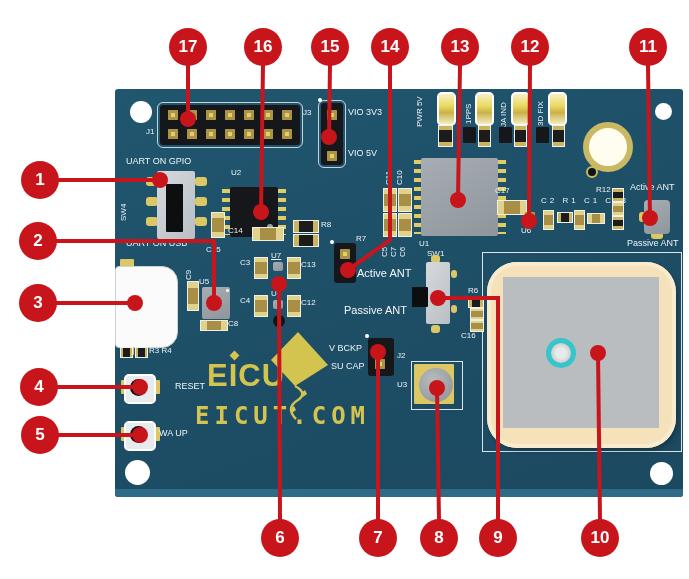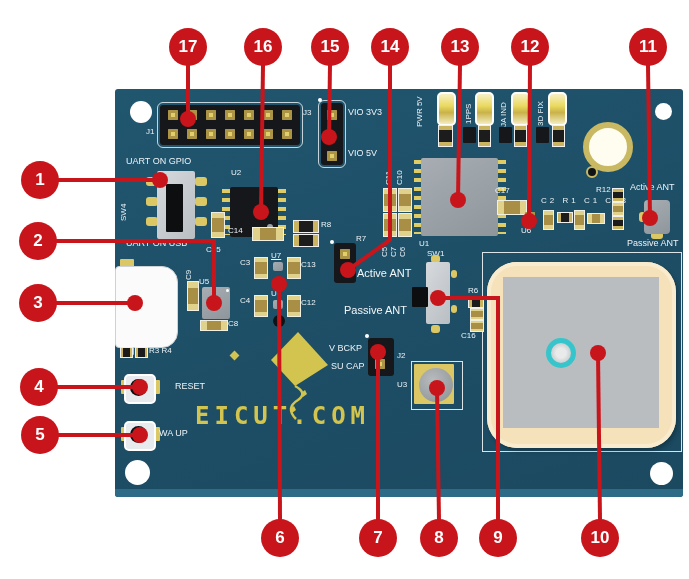--- a/index.html
+++ b/index.html
@@ -269,20 +269,21 @@
     <div class="pin1" style="left:250px;top:245px;"></div>
     <div class="hdr" style="left:253px;top:249px;width:26px;height:38px;outline:none;"></div>
     <div class="jpin" style="left:260px;top:270px;"></div>
     <div class="lbl" style="left:282px;top:263px;">J2</div>
 
     <div style="position:absolute;left:296px;top:272px;width:50px;height:47px;border:1px solid rgba(255,255,255,.85);"></div>
     <div class="tab" style="left:299px;top:275px;width:40px;height:40px;"></div>
     <div style="position:absolute;left:304px;top:279px;width:34px;height:34px;border-radius:50%;background:radial-gradient(circle at 40% 35%,#b7bbbe,#8b9093);"></div>
     <div class="lbl" style="left:282px;top:292px;">U3</div>
 
+    <div class="logo-txt">EICU</div>
     <div class="logo-idot"></div>
     <svg class="abs" style="left:147px;top:240px;" width="70" height="92" viewBox="0 0 70 92">
       <path d="M36 3 L66 36 L33 57 L9 31 Z" fill="#d2c44e"></path>
       <path d="M33 57 Q46 64 36 71 Q23 79 34 90" fill="none" stroke="#d2c44e" stroke-width="2.5"></path>
       <path d="M39 64 l4 -3 l2 4 l-4 3 Z" fill="#d2c44e"></path>
       <path d="M28 80 l4 -3 l2 4 l-4 3 Z" fill="#d2c44e"></path>
     </svg>
     <div class="site-txt">EICUT.COM</div>
 
     <div class="board-edge"></div>

